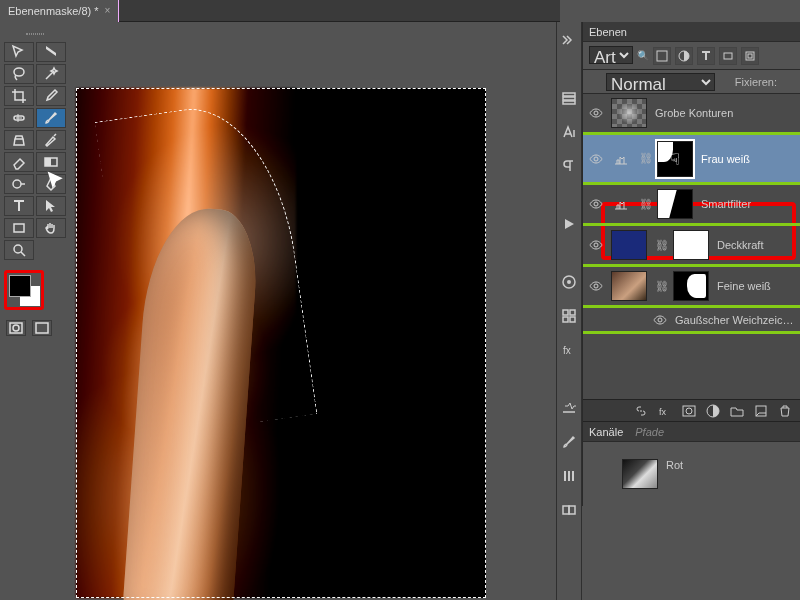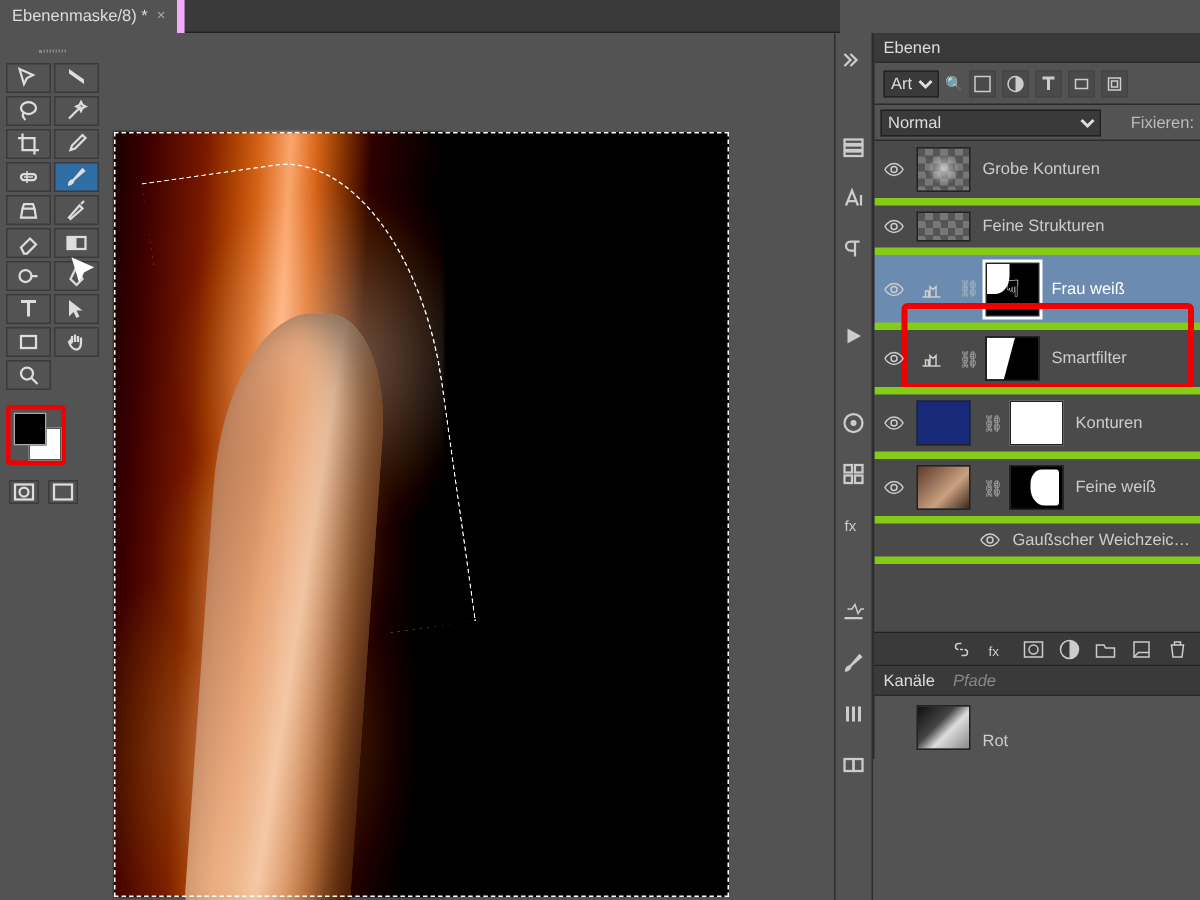--- a/index.html
+++ b/index.html
@@ -1,20 +1,20 @@
 <!DOCTYPE html>
 <html><head>
 <meta charset="utf-8">
 <style>
   * { box-sizing: border-box; margin: 0; padding: 0; font-family: "Lucida Grande", "Segoe UI", sans-serif; }
   body { background: #535353; color: #ccc; font-size: 11px; overflow: hidden; width: 800px; height: 600px; position: relative; }
 
   
   .tabbar { position: absolute; top: 0; left: 0; width: 560px; height: 22px; background: #3a3a3a; border-bottom: 1px solid #222; display: flex; align-items: center; }
-  .doc-tab { height: 22px; padding: 0 8px; background: #535353; color: #ddd; display: inline-flex; align-items: center; gap: 6px; border-right: 5px solid #f0abfc; }
+  .doc-tab { height: 22px; padding: 0 8px; background: #535353; color: #ddd; display: inline-flex; align-items: center; gap: 6px; border-right: 1px solid #f0abfc; }
   .doc-tab .x { color: #aaa; font-size: 10px; }
 
   
   .toolbar { position: absolute; left: 0; top: 30px; width: 70px; background: #535353; }
   .toolgrid { display: grid; grid-template-columns: 30px 30px; gap: 2px; padding: 4px; }
   .tool { width: 30px; height: 20px; background: #535353; border: 1px solid #3a3a3a; display: flex; align-items: center; justify-content: center; color: #ddd; position: relative; }
   .tool.active { background: #2f6ea5; }
   .tool svg { width: 16px; height: 16px; stroke: #ddd; fill: none; stroke-width: 1.5; }
   .grip { width: 70px; height: 8px; display:flex; justify-content:center; align-items:center; }
   .grip span { width: 18px; height: 2px; border-top: 1px dotted #888; border-bottom: 1px dotted #888; }
@@ -52,34 +52,34 @@
   .rstrip .ic { width: 20px; height: 20px; display:flex; align-items:center; justify-content:center; color:#ccc; }
   .rstrip .sep { height: 10px; }
   .rstrip svg { width:16px; height:16px; stroke:#ccc; fill:none; stroke-width:1.5; }
 
   
   .panels { position: absolute; right: 0; top: 22px; width: 218px; height: 484px; background: #535353; border-left: 1px solid #2a2a2a; display:flex; flex-direction:column; font-size:11px; }
   .phead { background: #3a3a3a; height: 20px; display:flex; align-items:center; padding:0 6px; color:#ddd; border-bottom:1px solid #2a2a2a; position:relative; }
 
   .filterbar { height: 28px; display:flex; align-items:center; gap:4px; padding:0 6px; border-bottom:1px solid #2a2a2a; }
   .search { flex: 0 0 auto; }
-  .search select, .blendrow select { background:#3a3a3a; color:#ddd; border:1px solid #222; font-size:11px; height:18px; }
+  .search select, .blendrow select { background:#3a3a3a; color:#ddd; border:1px solid #222; font-size:17px; height:18px; }
   .filterbar .ficon { width:18px; height:18px; border:1px solid #444; background:#4a4a4a; display:flex; align-items:center; justify-content:center; }
   .filterbar svg { width:12px; height:12px; stroke:#ccc; fill:none; }
 
-  .blendrow { height: 24px; display:flex; align-items:center; gap:20px; padding:0 4px; border-bottom:1px solid #2a2a2a; }
+  .blendrow { height: 24px; display:flex; align-items:center; gap:20px; padding:0 23px; border-bottom:1px solid #2a2a2a; }
   .blendrow .opac { color:#bbb; }
 
   .lockrow { height: 22px; display:flex; align-items:center; gap:6px; padding:0 6px; border-bottom:1px solid #2a2a2a; color:#bbb; }
   .lockrow .lic { width:16px; height:16px; display:flex; align-items:center; justify-content:center; }
   .lockrow svg { width:12px; height:12px; stroke:#ccc; fill:none; }
   .lockrow .fill-label { margin-left:auto; }
 
   .layers { flex:1; overflow:hidden; background:#4a4a4a; }
-  .layer { display:flex; align-items:center; min-height:40px; border-bottom:5px solid #84cc16; padding:4px 6px; gap:8px; position:relative; }
+  .layer { display:flex; align-items:center; min-height:40px; border-bottom:3px solid #84cc16; padding:4px 6px; gap:8px; position:relative; }
   .layer.small { min-height:26px; }
   .layer.selected { background:#6b8bb0; color:#fff; }
   .eye { width:14px; height:14px; flex:0 0 14px; display:flex; align-items:center; justify-content:center; }
   .eye svg { width:14px; height:14px; stroke:#ccc; fill:none; }
   .thumb { width:36px; height:30px; background:#333; border:1px solid #222; position:relative; flex:0 0 36px; }
   .thumb.checker { background: repeating-conic-gradient(#777 0 25%, #555 0 50%) 0 0/10px 10px; }
   .thumb .shape { position:absolute; inset:3px; }
   .mask { width:36px; height:30px; border:1px solid #222; background:#000; position:relative; flex:0 0 36px; }
   .mask .white { position:absolute; background:#fff; }
   .link { width:10px; color:#bbb; text-align:center; }
@@ -88,21 +88,21 @@
   .highlight-box { position:absolute; border:4px solid #e00; border-radius:4px; pointer-events:none; }
   .smbadge { width:20px; height:18px; display:flex; align-items:center; justify-content:center; }
   .smbadge svg { width:16px; height:14px; stroke:#ccc; fill:none; }
   .indent { width:24px; flex:0 0 24px; }
 
   .pfoot { height:22px; background:#3a3a3a; border-top:1px solid #222; display:flex; align-items:center; justify-content:flex-end; gap:6px; padding:0 6px; }
   .pfoot .fic { width:18px; height:18px; display:flex; align-items:center; justify-content:center; }
   .pfoot svg { width:14px; height:14px; stroke:#ccc; fill:none; }
 
   .channels { border-top:1px solid #222; }
-  .ch-row { display:flex; align-items:flex-end; gap:8px; padding:6px; }
+  .ch-row { display:flex; align-items:flex-start; gap:8px; padding:17px; }
   .ch-thumb { width:36px; height:30px; background: linear-gradient(135deg, #111 0%, #444 40%, #ddd 60%, #888 100%); border:1px solid #222; }
   .hand-cursor { position:absolute; left:50%; top:50%; transform:translate(-50%,-50%); font-size:16px; }
 </style>
 </head>
 <body>
 
 <div class="tabbar">
   <div class="doc-tab">
     <span>Ebenenmaske/8) *</span>
     <span class="x">×</span>
@@ -378,30 +378,20 @@
             <circle cx="7" cy="7" r="2"></circle>
           </svg>
         </div>
       <div class="thumb checker">
           <div class="shape" style="background:radial-gradient(circle at 50% 50%, rgba(255,255,255,.6), transparent 60%);"></div>
         </div>
       <span class="lname">Grobe Konturen</span>
     </div>
 
 
-    <div class="layer small">
-      <div class="eye">
-          <svg viewBox="0 0 14 14">
-            <path d="M1 7s2-4 6-4 6 4 6 4-2 4-6 4-6-4-6-4z"></path>
-            <circle cx="7" cy="7" r="2"></circle>
-          </svg>
-        </div>
-      <div class="thumb checker" style="height:20px;"></div>
-      <span class="lname">Feine Strukturen</span>
-    </div>
 
     <div class="layer selected" style="min-height:50px;">
       <div class="eye">
           <svg viewBox="0 0 14 14">
             <path d="M1 7s2-4 6-4 6 4 6 4-2 4-6 4-6-4-6-4z"></path>
             <circle cx="7" cy="7" r="2"></circle>
           </svg>
         </div>
       <div class="smbadge">
           <svg viewBox="0 0 16 14">
@@ -439,21 +429,21 @@
     <div class="layer">
       <div class="eye">
           <svg viewBox="0 0 14 14">
             <path d="M1 7s2-4 6-4 6 4 6 4-2 4-6 4-6-4-6-4z"></path>
             <circle cx="7" cy="7" r="2"></circle>
           </svg>
         </div>
       <div class="thumb" style="background:#1a2a7a;"></div>
       <span class="link">⛓</span>
       <div class="mask" style="background:#fff;"></div>
-      <span class="lname">Konturen</span>
+      <span class="lname">Deckkraft</span>
     </div>
 
     <div class="layer">
       <div class="eye">
           <svg viewBox="0 0 14 14">
             <path d="M1 7s2-4 6-4 6 4 6 4-2 4-6 4-6-4-6-4z"></path>
             <circle cx="7" cy="7" r="2"></circle>
           </svg>
         </div>
       <div class="thumb" style="background:linear-gradient(135deg,#5a3a2a,#caa080 60%,#3a2a1a);"></div>

